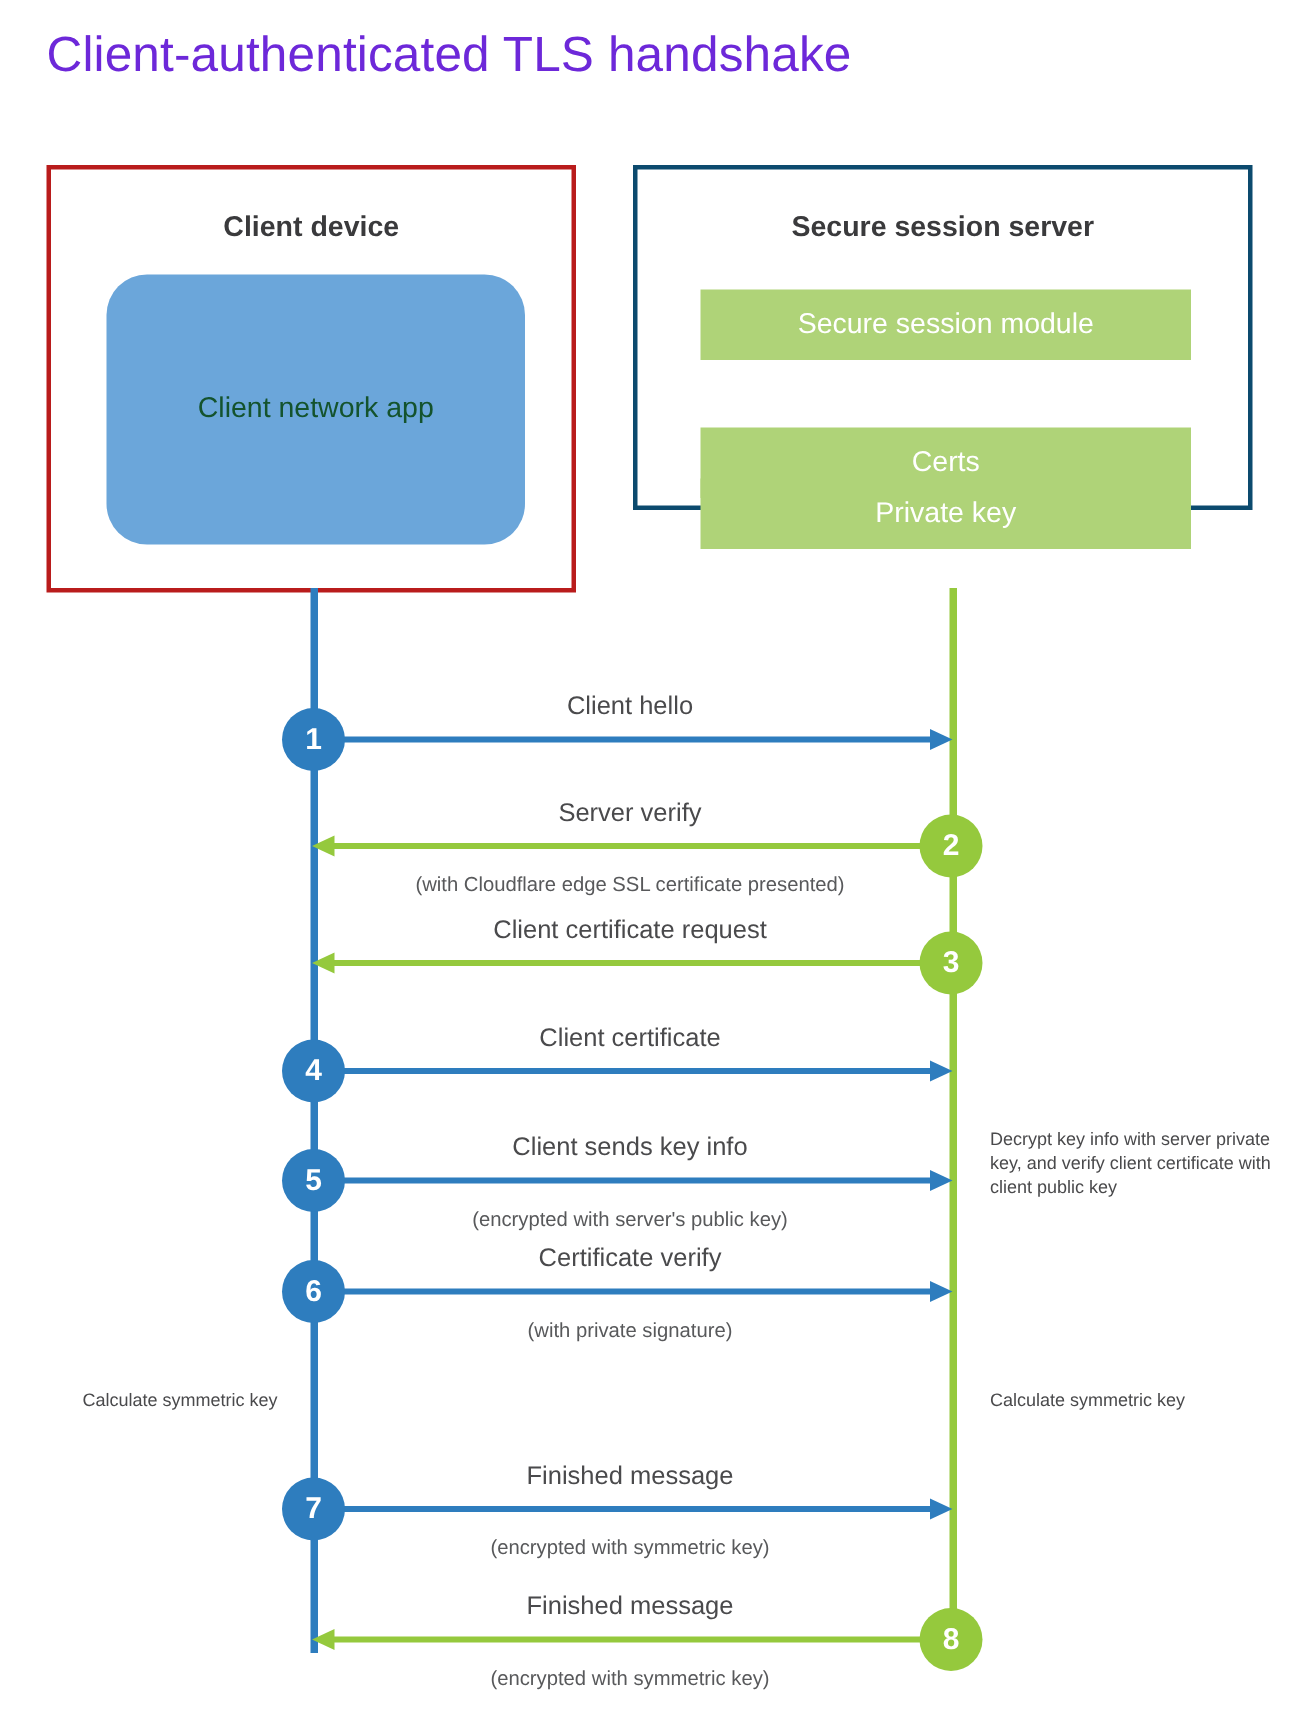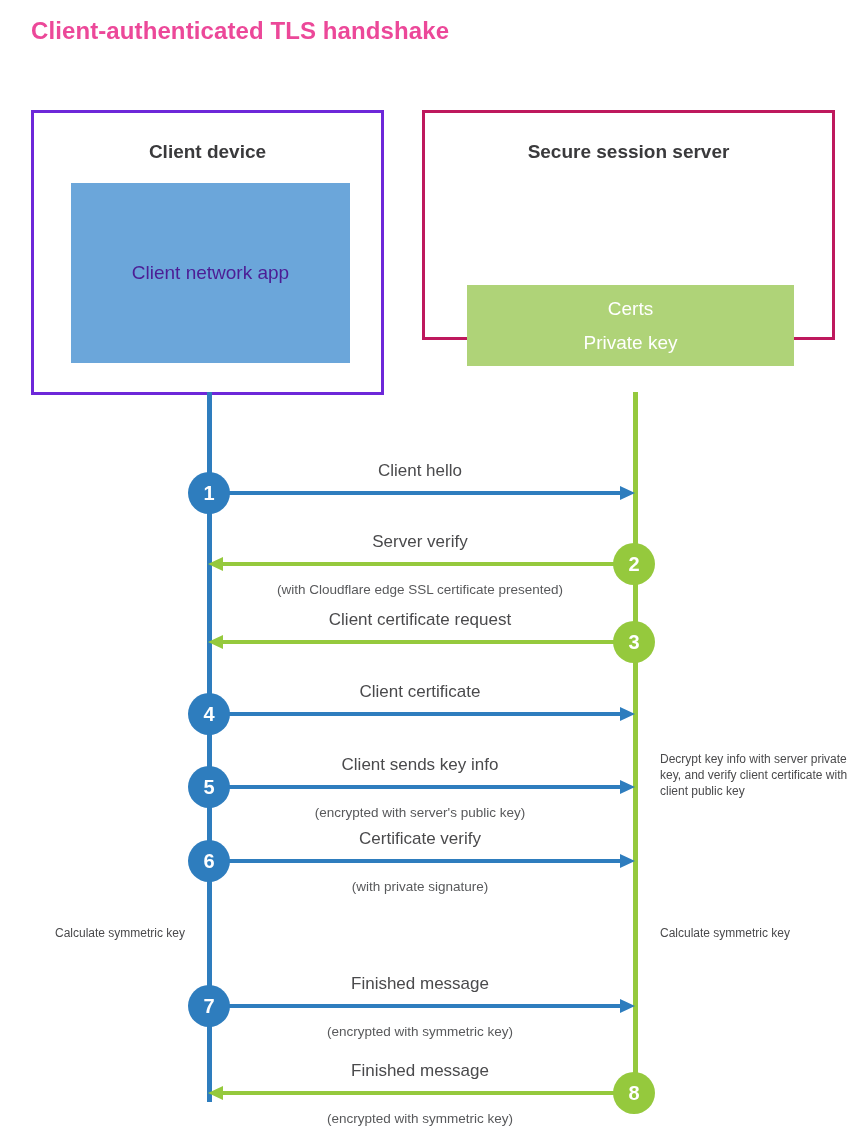--- a/index.html
+++ b/index.html
@@ -20,46 +20,46 @@
     left: 0; top: 0;
     width: 865px;
     height: 1146px;
   }
 
   
   .page-title {
     position: absolute;
     left: 31px;
     top: 17px;
-    font-size: 24px;
-    font-weight: 700;
-    color: #ec4899;
+    font-size: 33px;
+    font-weight: 400;
+    color: #6d28d9;
     letter-spacing: 0.1px;
     white-space: nowrap;
   }
 
   
   .party-box {
     position: absolute;
     background: #ffffff;
     box-sizing: border-box;
   }
   .party-box.client {
     left: 31px;
     top: 110px;
     width: 353px;
     height: 285px;
-    border: 3px solid #6d28d9;
+    border: 3px solid #b91c1c;
   }
   .party-box.server {
     left: 422px;
     top: 110px;
     width: 413px;
     height: 230px;
-    border: 3px solid #be185d;
+    border: 3px solid #0c4a6e;
   }
   .party-title {
     position: absolute;
     left: 0;
     right: 0;
     top: 28px;
     text-align: center;
     font-size: 19px;
     font-weight: bold;
     color: #3a3a3c;
@@ -69,23 +69,24 @@
     position: absolute;
     left: 37px;
     top: 70px;
     width: 279px;
     height: 180px;
     background: #6BA6DA;
     display: flex;
     align-items: center;
     justify-content: center;
     text-align: center;
-    color: #4c1d95;
+    color: #14532d;
     font-size: 19px;
     line-height: 1.35;
+    border-radius: 27px;
   }
 
   .server-row {
     position: absolute;
     left: 42px;
     width: 327px;
     height: 47px;
     background: #AFD378;
     display: flex;
     align-items: center;
@@ -215,20 +216,21 @@
 
   <div class="page-title">Client-authenticated TLS handshake</div>
 
   <div class="party-box client">
     <div class="party-title">Client device</div>
     <div class="client-app">Client network app</div>
   </div>
 
   <div class="party-box server">
     <div class="party-title">Secure session server</div>
+    <div class="server-row r0">Secure session module</div>
     <div class="server-row r1">Certs</div>
     <div class="server-row r2">Private key</div>
   </div>
 
   <div class="lifeline client"></div>
   <div class="lifeline server"></div>
 
   <div class="msg to-server" style="top:493px">
     <div class="line"></div>
     <div class="arrowhead"></div>

